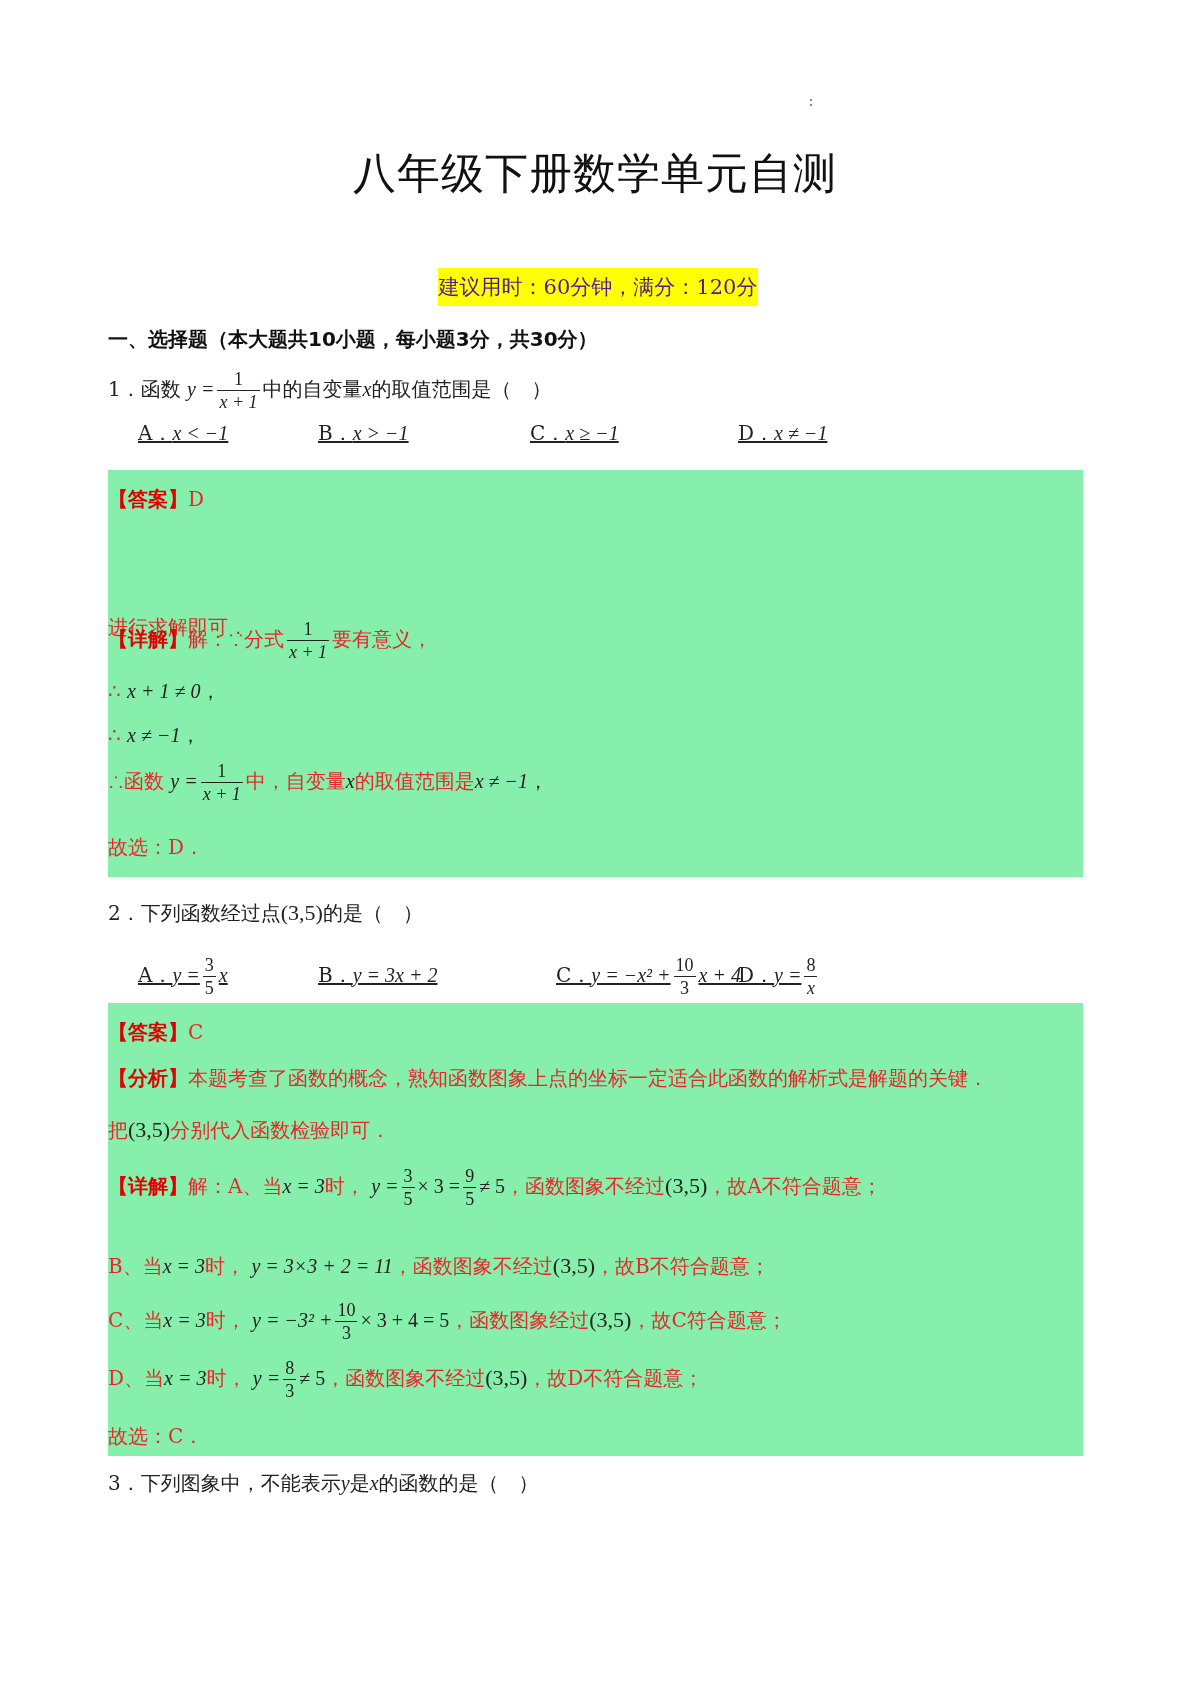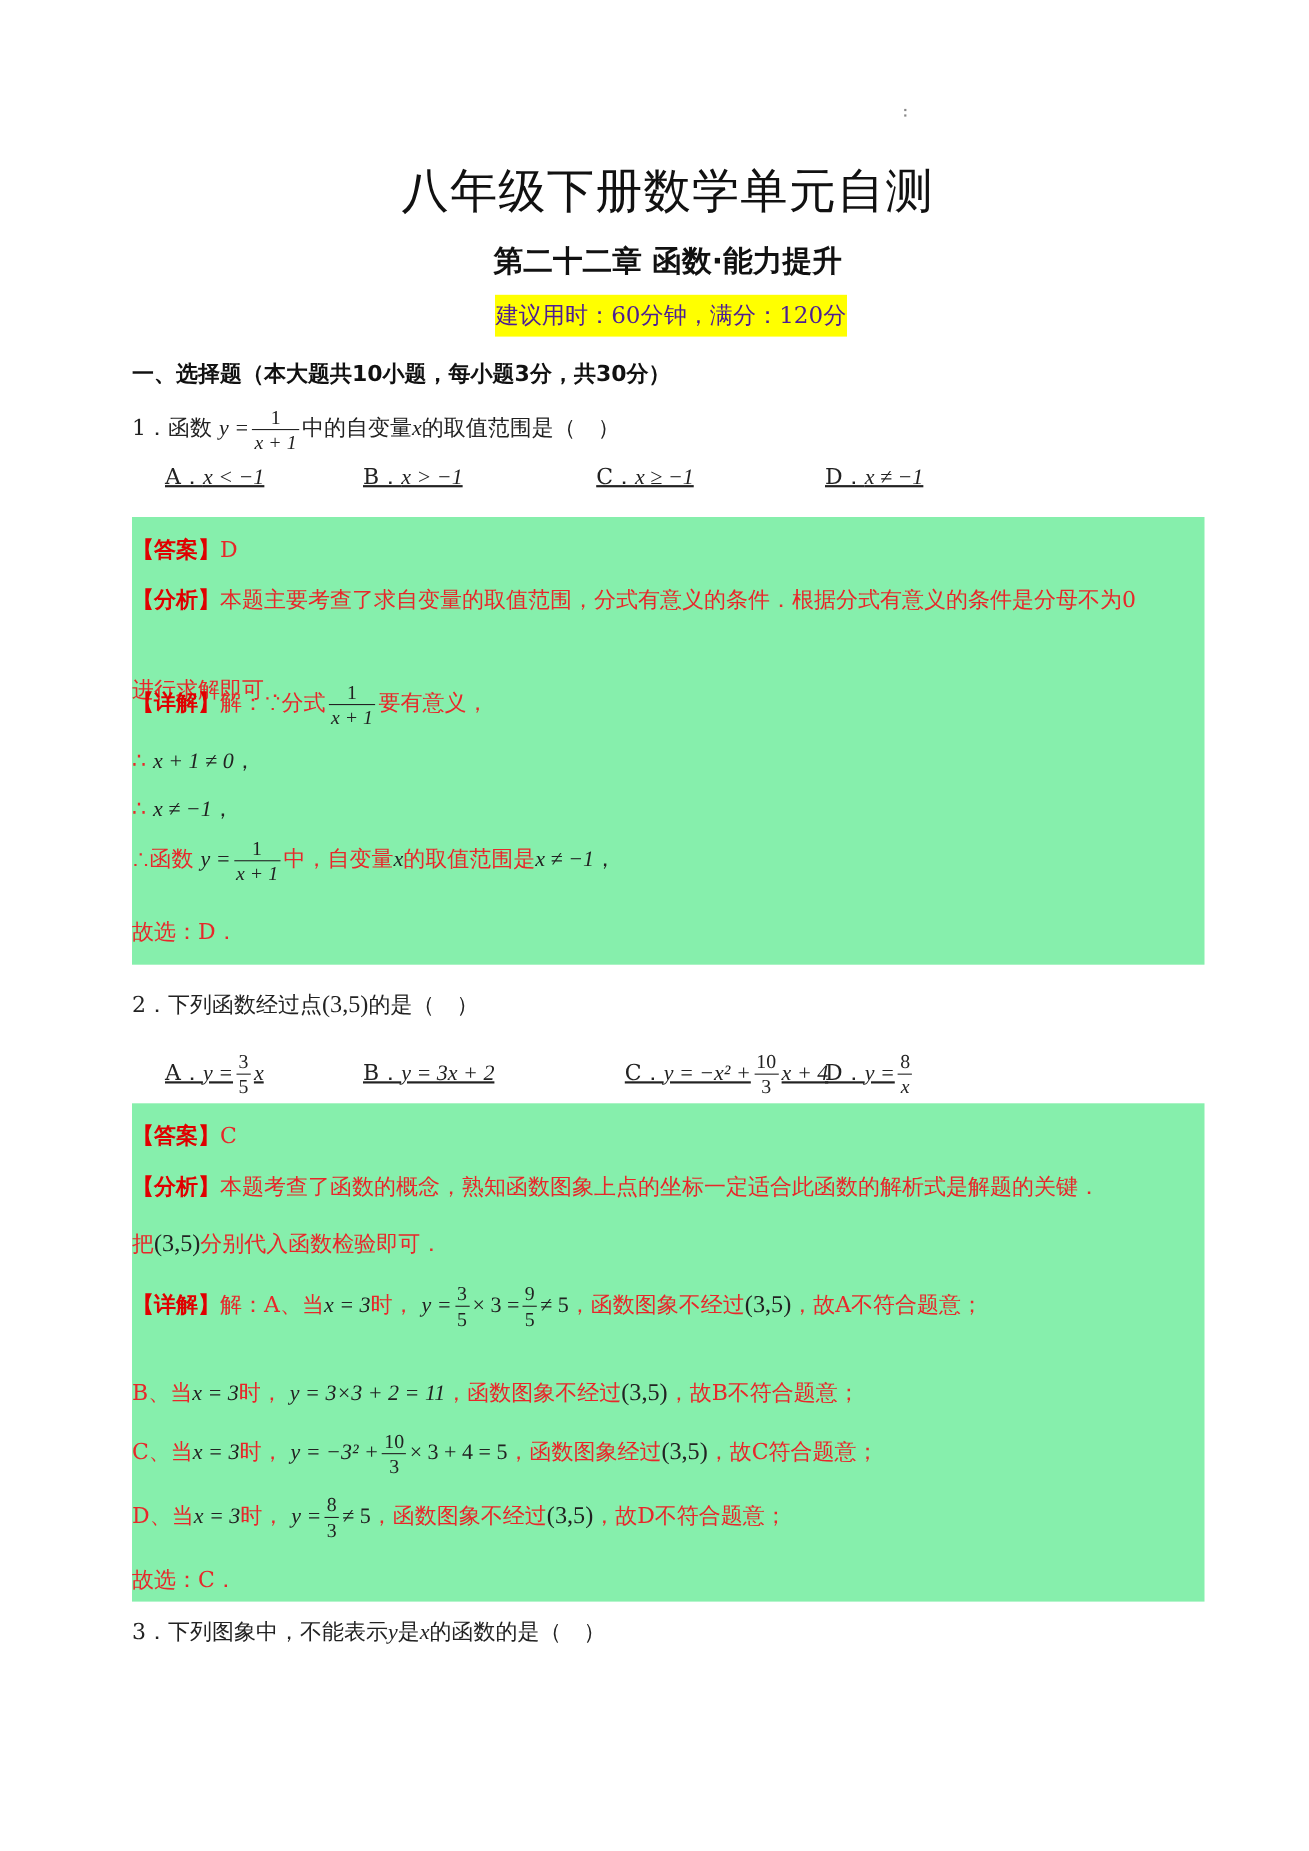--- a/index.html
+++ b/index.html
@@ -1,18 +1,18 @@
 <!DOCTYPE html>
 <html><head>
 <meta charset="utf-8">
 <style>
   html, body { margin: 0; padding: 0; background: #ffffff; }
   body { width: 1190px; height: 1683px; position: relative; overflow: hidden;
          font-family: "DejaVu Serif", "Liberation Serif", serif; color: #111; }
-  .page { position: absolute; left: 12px; top: 0; width: 1144px; height: 1683px; }
+  .page { position: absolute; left: 0; top: 0; width: 1144px; height: 1683px; }
   .mark { position: absolute; left: 809px; top: 98px; width: 4px; height: 10px; }
   .mark i { display: block; width: 2px; height: 2px; background: #888; margin: 1px 0 3px 1px; }
   .title { position: absolute; left: 0; width: 1190px; top: 145px; text-align: center;
            font-family: "DejaVu Sans", "Liberation Sans", sans-serif; font-size: 43px; letter-spacing: 1px; color: #111; }
   .subtitle { position: absolute; left: 0; width: 1190px; top: 219px; text-align: center;
               font-family: "DejaVu Sans", "Liberation Sans", sans-serif; font-weight: bold; font-size: 27px; color: #111; }
   .timebar { position: absolute; left: 438px; top: 268px; height: 38px; width: 320px; background: #ffff00;
              font-size: 21px; line-height: 38px; text-align: center; color: #4c1d95; }
   .section { position: absolute; left: 108px; top: 326px; font-size: 20px; font-weight: bold;
              font-family: "DejaVu Sans", "Liberation Sans", sans-serif; color: #111; }
@@ -37,40 +37,38 @@
 <body>
 
 <div class="page">
 
   <div class="mark">
       <i></i>
       <i></i>
     </div>
 
   <div class="title">八年级下册数学单元自测</div>
-  <div class="subtitle">第二十二章  函数·能力提升</div>
   <div class="timebar">建议用时：60分钟，满分：120分</div>
 
   <div class="section">一、选择题（本大题共10小题，每小题3分，共30分）</div>
 
   <div class="line" style="top:368px;">
     <span>1．</span><span>函数</span>
     <span class="m">y =</span><span class="frac"><span class="num">1</span><span class="den m">x + 1</span></span><span>中的自变量</span><span class="m">x</span><span>的取值范围是（　）</span>
   </div>
 
   <div class="opts" style="top:420px;">
     <span class="opt" style="left:0;"><span>A．</span><span class="m">x &lt; −1</span></span>
     <span class="opt" style="left:180px;"><span>B．</span><span class="m">x &gt; −1</span></span>
     <span class="opt" style="left:392px;"><span>C．</span><span class="m">x ≥ −1</span></span>
     <span class="opt" style="left:600px;"><span>D．</span><span class="m">x ≠ −1</span></span>
   </div>
 
   <div class="box" style="top:470px; height:407px;">
     <div class="ab red" style="top:16px;"><span class="bk">【答案】</span><span>D</span></div>
-    <div class="ab red" style="top:62px;"><span class="bk">【分析】</span><span>本题主要考查了求自变量的取值范围，分式有意义的条件．根据分式有意义的条件是分母不为0</span></div>
     <div class="ab red" style="top:108px;margin-top:36px;">进行求解即可．</div>
     <div class="ab red" style="top:148px;"><span class="bk">【详解】</span><span>解：∵分式</span><span class="frac bl"><span class="num">1</span><span class="den m">x + 1</span></span><span>要有意义，</span></div>
     <div class="ab red" style="top:208px;"><span>∴</span> <span class="m bl">x + 1 ≠ 0</span><span class="bl">，</span></div>
     <div class="ab red" style="top:252px;"><span>∴</span> <span class="m bl">x ≠ −1</span><span class="bl">，</span></div>
     <div class="ab red" style="top:290px;"><span>∴函数</span> <span class="m bl">y =</span><span class="frac bl"><span class="num">1</span><span class="den m">x + 1</span></span><span>中，自变量</span><span class="m bl">x</span><span>的取值范围是</span><span class="m bl">x ≠ −1</span><span class="bl">，</span></div>
     <div class="ab red" style="top:364px;">故选：D．</div>
   </div>
 
   <div class="line" style="top:900px;">
     <span>2．</span><span>下列函数经过点</span><span class="n" style="font-size:22px;">(3,5)</span><span>的是（　）</span>

